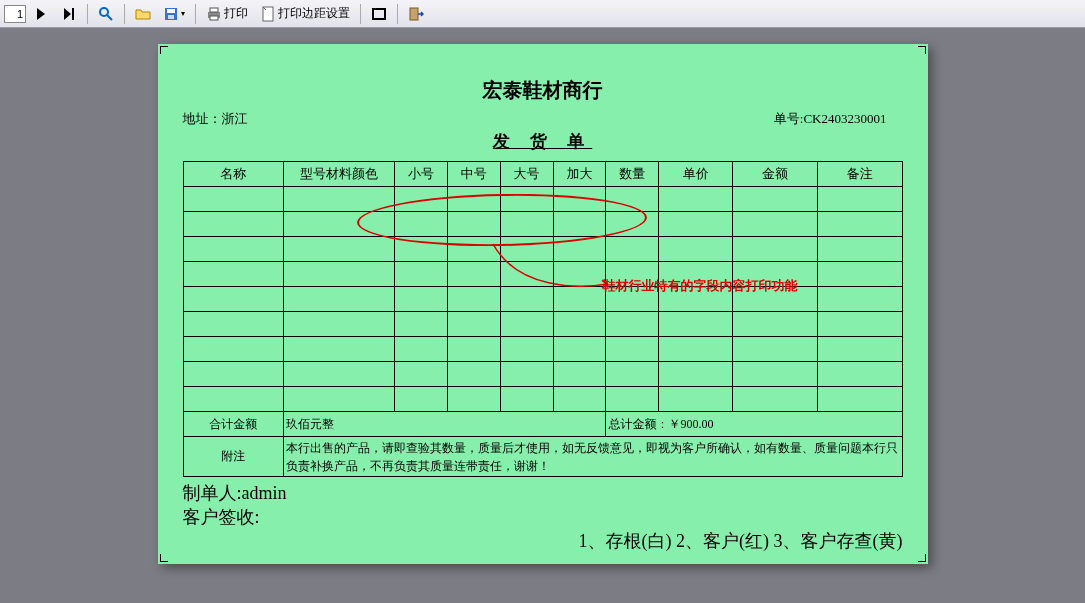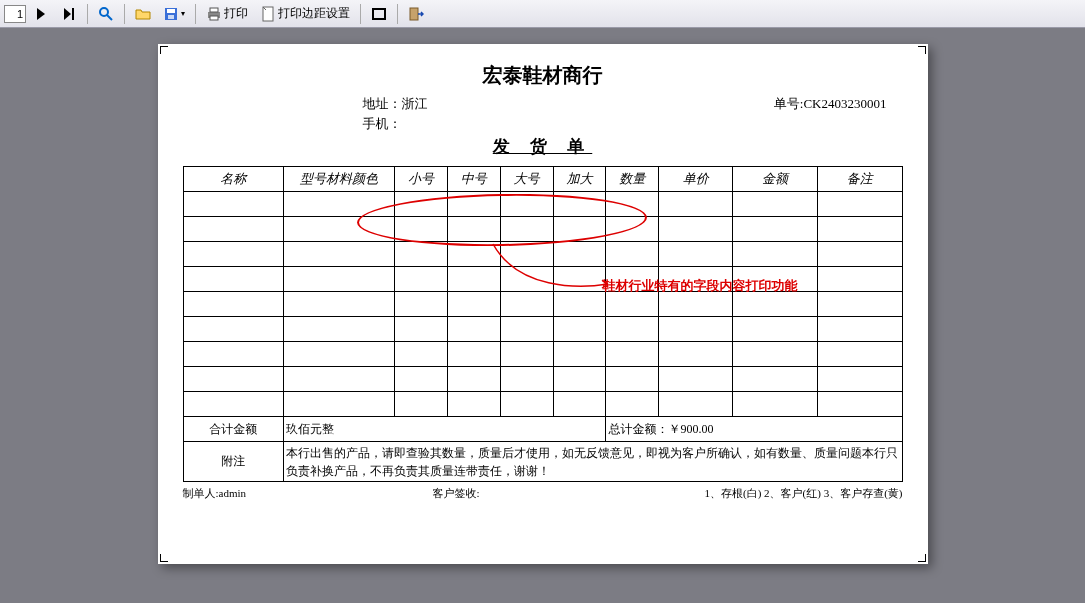--- a/index.html
+++ b/index.html
@@ -27,71 +27,71 @@
   }
   .tb-icon { width: 16px; height: 16px; display: inline-block; }
   
   .canvas-area {
     width: 1085px; height: 575px;
     display: flex; justify-content: center;
     padding-top: 16px;
   }
   .paper {
     width: 770px; height: 520px;
-    background: #ffffff;
+    background: #86efac;
     box-shadow: 4px 4px 10px rgba(0,0,0,0.4);
-    padding: 18px 25px;
+    padding: 33px 25px;
     position: relative;
     font-family: SimSun, serif;
     font-size: 13px;
   }
   .corner-tl, .corner-tr, .corner-bl, .corner-br {
     position: absolute; width: 8px; height: 8px;
   }
   .corner-tl { top: 2px; left: 2px; border-top: 1px solid #000; border-left: 1px solid #000; }
   .corner-tr { top: 2px; right: 2px; border-top: 1px solid #000; border-right: 1px solid #000; }
   .corner-bl { bottom: 2px; left: 2px; border-bottom: 1px solid #000; border-left: 1px solid #000; }
   .corner-br { bottom: 2px; right: 2px; border-bottom: 1px solid #000; border-right: 1px solid #000; }
 
   .title { text-align: center; font-size: 20px; font-weight: bold; margin-bottom: 6px; }
   .header-row { display: flex; position: relative; margin-bottom: 2px; }
-  .header-left { margin-left: 180px; }
+  .header-left { }
   .header-right { position: absolute; right: 16px; top: 0;}
   .subtitle { text-align: center; font-size: 17px; font-weight: bold; text-decoration: underline; letter-spacing: 8px; margin: 2px 0 8px; }
   .info-row { display: flex; justify-content: space-between; margin-bottom: 2px; }
 
   table.ledger {
     width: 100%;
     border-collapse: collapse;
     margin-top: 2px;
   }
   table.ledger td, table.ledger th {
     border: 1px solid #000;
     height: 25px;
     text-align: center;
     font-weight: normal;
     font-size: 12px;
     vertical-align: middle;
     padding: 0 2px;
   }
-  table.ledger th { font-size: 13px; font-style: italic; }
+  table.ledger th { font-size: 13px; }
   .c-name  { width: 95px; }
   .c-model { width: 105px; }
   .c-sz    { width: 50px; }
   .c-qty   { width: 50px; }
   .c-price { width: 70px; }
   .c-amt   { width: 80px; }
   .c-remark{ width: 80px; }
   .td-left { text-align: left !important; padding-left: 4px; }
   .td-right { text-align: right !important; padding-right: 4px; }
   
   .sum-row td { font-size: 13px; }
   .note-cell { text-align: left !important; padding: 4px 6px; line-height: 1.5; font-size: 12px;}
   
-  .foot-row { display:flex; margin-top:4px; font-size:11px; }
+  .foot-row { display:flex; margin-top:4px; font-size:18px;flex-direction:column; }
   .foot-row > div:nth-child(1){ width:250px;}
   .foot-row > div:nth-child(2){ width:180px;}
   .foot-row > div:nth-child(3){ flex:1; text-align:right;}
   
   .annotation-oval {
     position: absolute;
     border: 2px solid #d00;
     border-radius: 50%;
     pointer-events: none;
   }
@@ -197,25 +197,20 @@
       <div class="corner-bl"></div>
       <div class="corner-br"></div>
 
     <div class="title">宏泰鞋材商行</div>
     <div class="header-row">
       <div class="header-left">
         <span>地址：</span><span>浙江</span>
       </div>
       <div class="header-right">
         <span>单号:</span><span>CK2403230001</span>
-      </div>
-    </div>
-    <div class="header-row">
-      <div class="header-left">
-        <span>手机：</span><span></span>
       </div>
     </div>
     <div class="subtitle">发 货 单</div>
 
     <table class="ledger">
       <tbody>
           <tr>
         <th class="c-name">名称</th>
         <th class="c-model">型号材料颜色</th>
         <th class="c-sz">小号</th>

